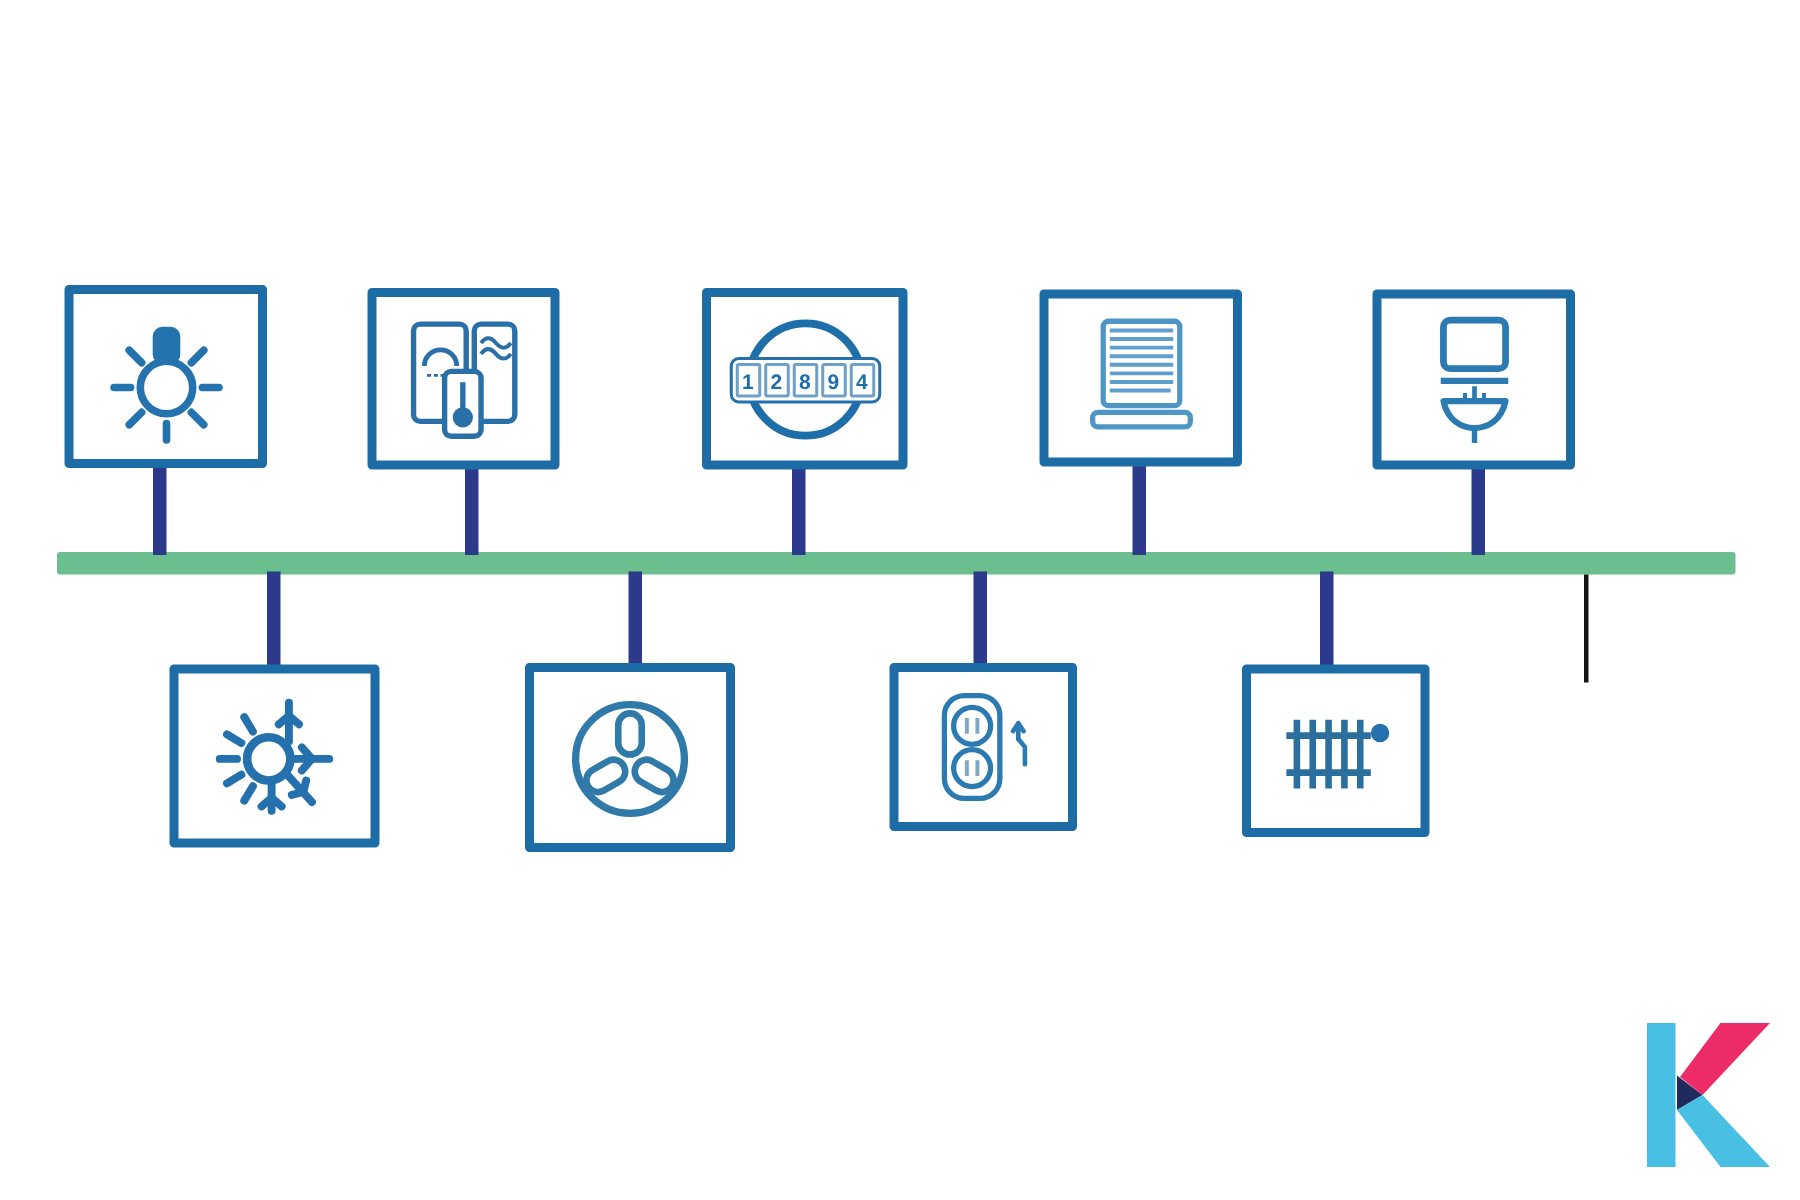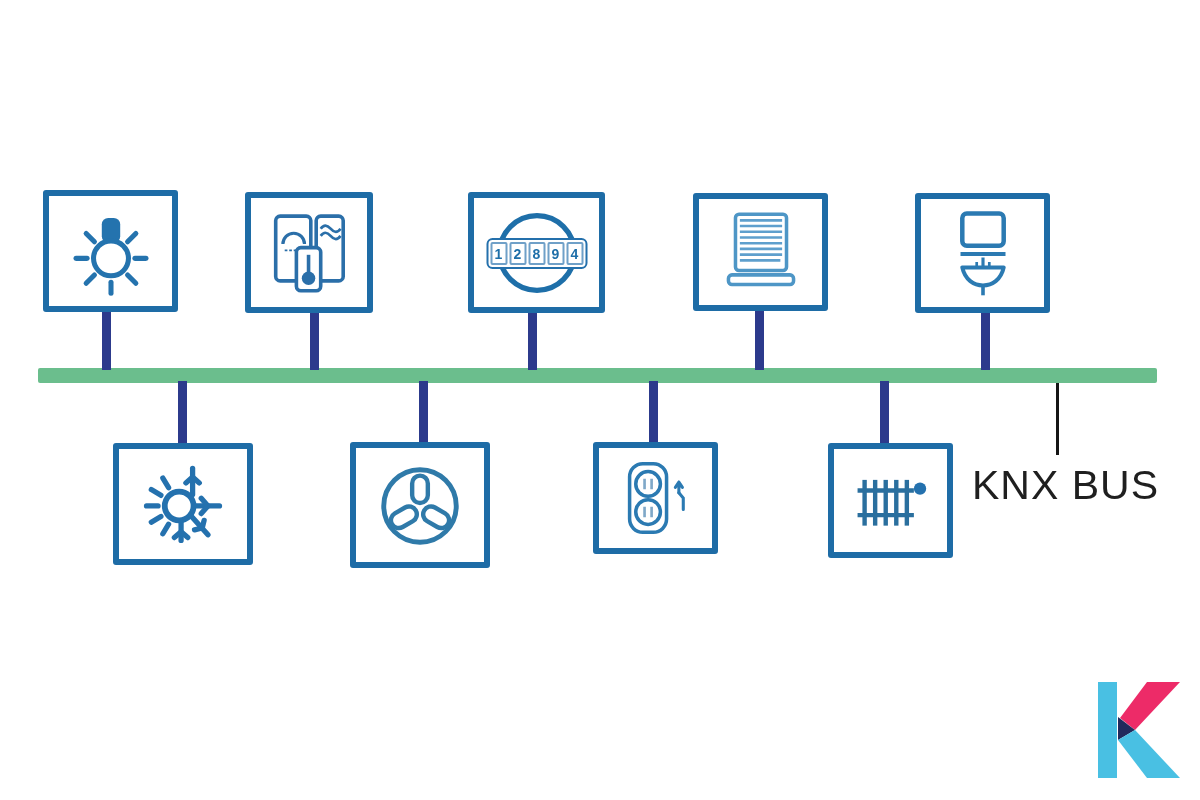--- a/index.html
+++ b/index.html
@@ -166,21 +166,20 @@
         <line x1="56" y1="26" x2="56" y2="78"></line>
         <line x1="68" y1="26" x2="68" y2="78"></line>
         <line x1="12" y1="38" x2="76" y2="38"></line>
         <line x1="12" y1="66" x2="76" y2="66"></line>
       </g>
       <circle cx="83" cy="36" r="7" fill="#2471AE"></circle>
     </svg>
   </div>
 
   <div class="knx-leader"></div>
-  <div class="knx-label">KNX BUS</div>
 
   <svg class="logo" width="92" height="104" viewBox="0 0 92 104">
     <rect x="5" y="4" width="19" height="96" fill="#49C0E3"></rect>
     <polygon points="54,4 87,4 42,52 27,40" fill="#ED2B68"></polygon>
     <polygon points="25,39 42,52 25,62" fill="#212A5C"></polygon>
     <polygon points="42,52 87,100 54,100 25,62" fill="#49C0E3"></polygon>
   </svg>
 
 </div>
 

